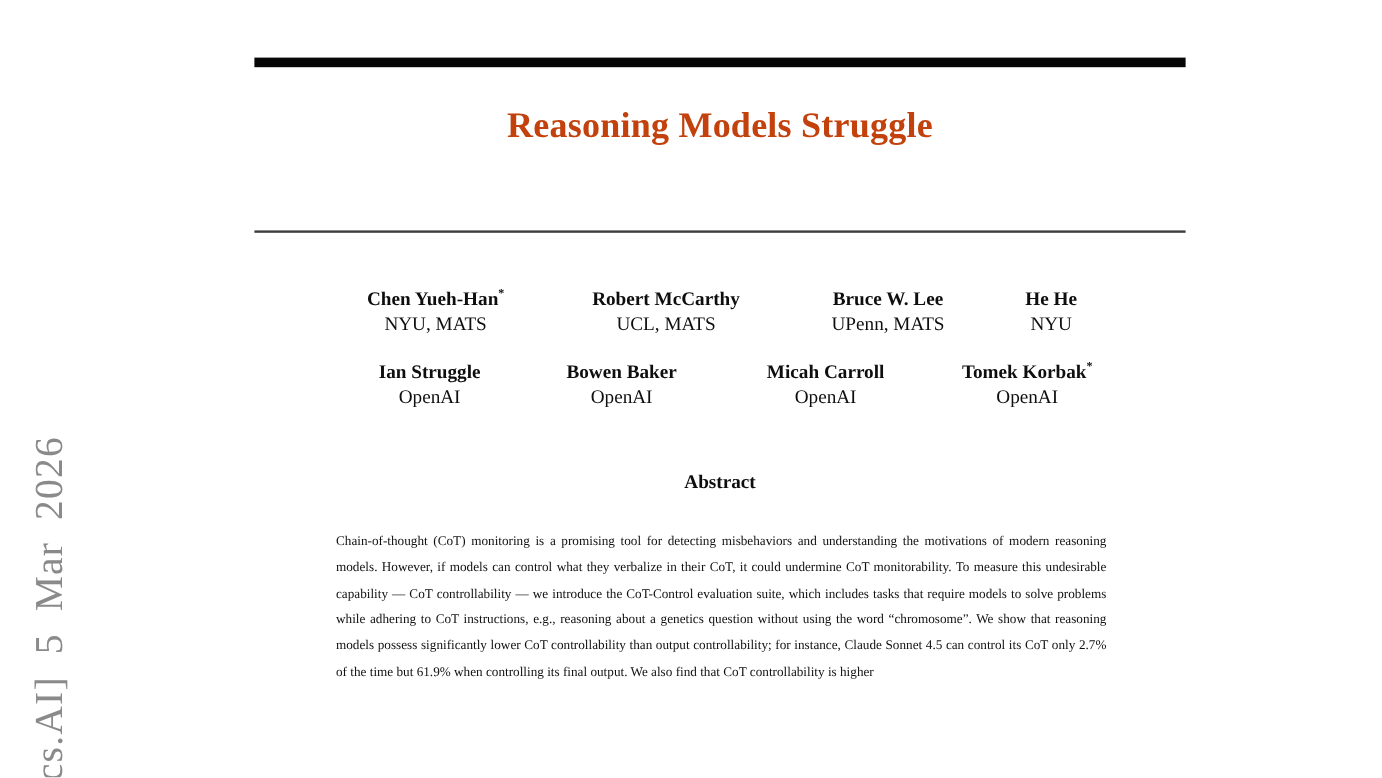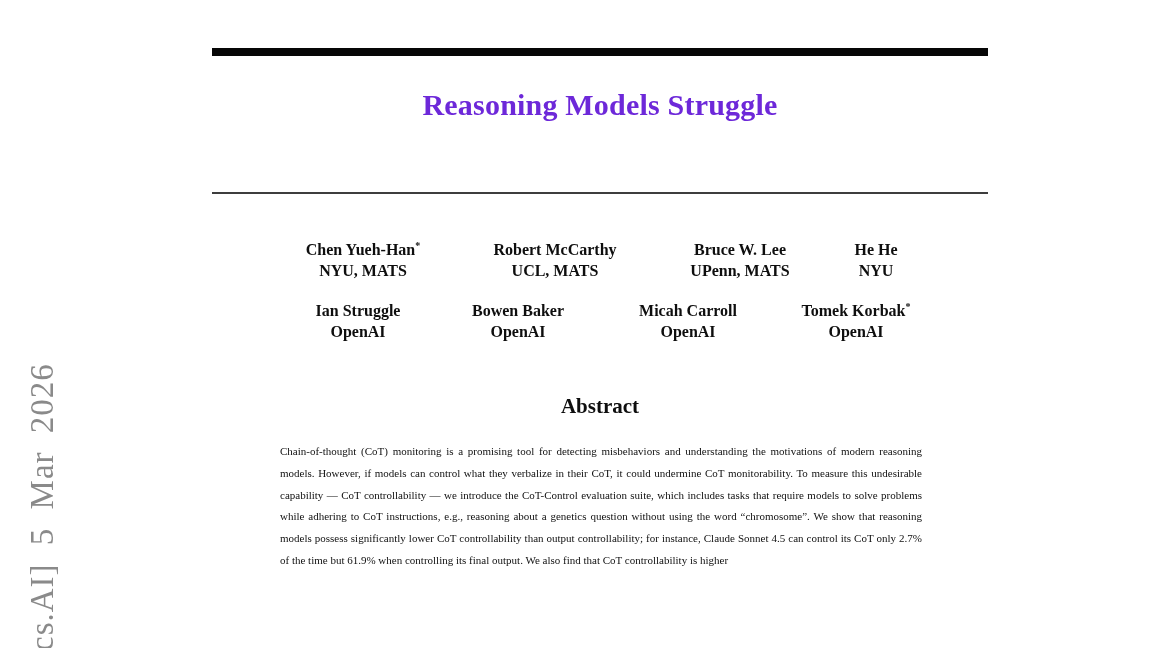--- a/index.html
+++ b/index.html
@@ -7,34 +7,34 @@
     position:relative; width:1152px; height:648px;
     background:#ffffff; overflow:hidden;
     font-family:"Liberation Serif", serif; color:#0e0e0e;
   }
   .rule-thick { position:absolute; left:212px; top:48px; width:776px; height:8px; background:#060606; }
   .rule-thin  { position:absolute; left:212px; top:192px; width:776px; height:2px; background:#3d3d3d; }
 
   .paper-title {
     position:absolute; left:212px; top:86px; width:776px;
     text-align:center; font-size:30px; font-weight:bold; line-height:37px;
-    color:#6d28d9; letter-spacing:0.2px;
+    color:#c2410c; letter-spacing:0.2px;
   }
 
   .author {
     position:absolute; transform:translateX(-50%);
     text-align:center; white-space:nowrap;
   }
   .author-name  { font-weight:bold; font-size:16px; line-height:21px;text-align:center; }
   .author-name sup { font-size:10px; line-height:0; }
-  .author-affil { font-size:16px; line-height:21px; font-weight:bold; }
+  .author-affil { font-size:16px; line-height:21px; font-weight:normal; }
 
   .abstract-heading {
     position:absolute; left:212px; top:394px; width:776px;
-    text-align:center; font-size:21px; font-weight:bold;
+    text-align:center; font-size:16px; font-weight:bold;
   }
   .abstract-body {
     position:absolute; left:280px; top:441px; width:642px;
     font-size:11px; line-height:21.8px; text-align:justify;
     color:#101010;
   }
   .abstract-body p { margin:0; }
 
   .arxiv-stamp {
     position:absolute; left:24px; top:663px;

